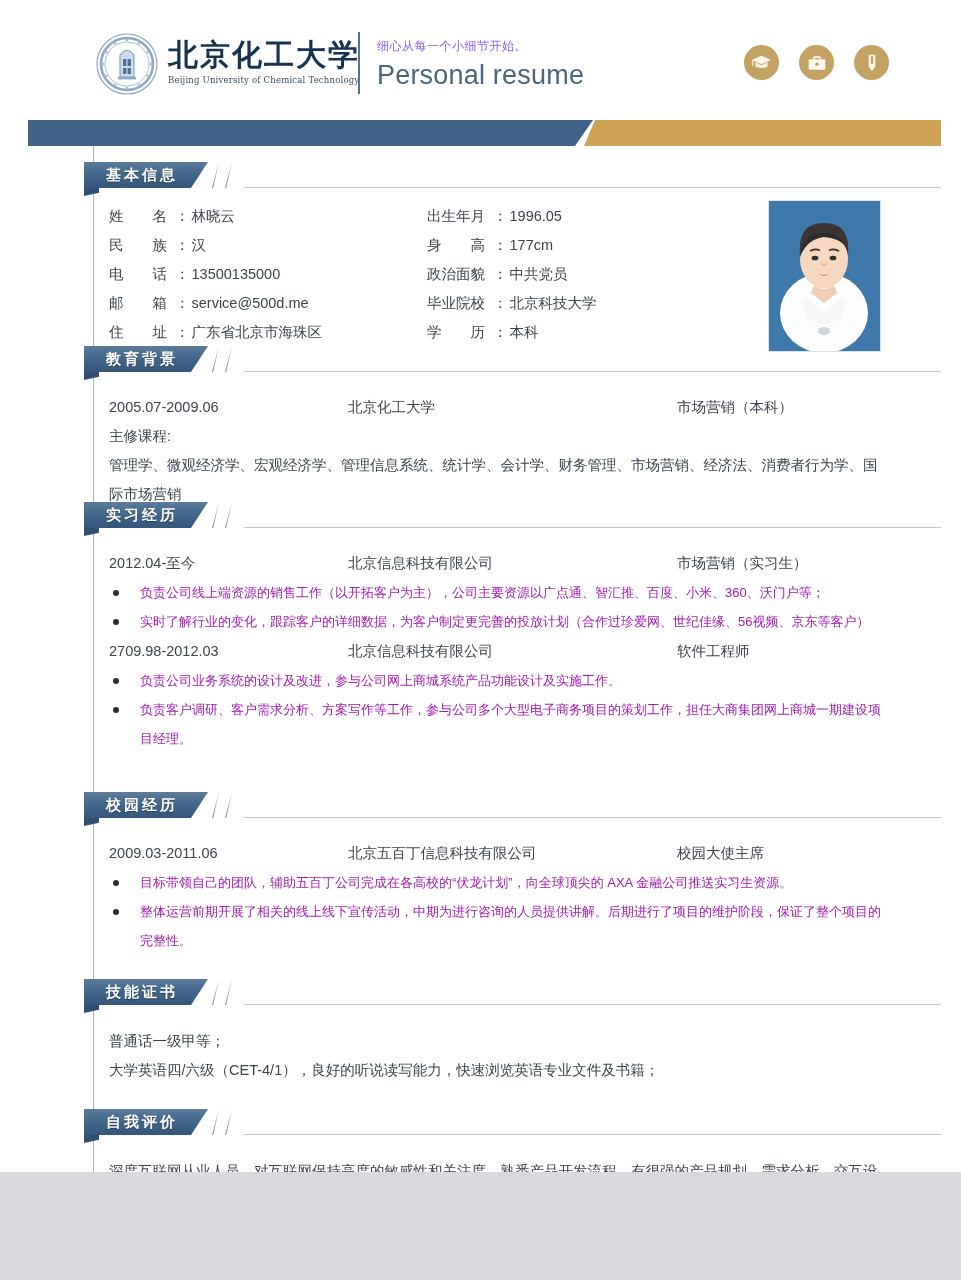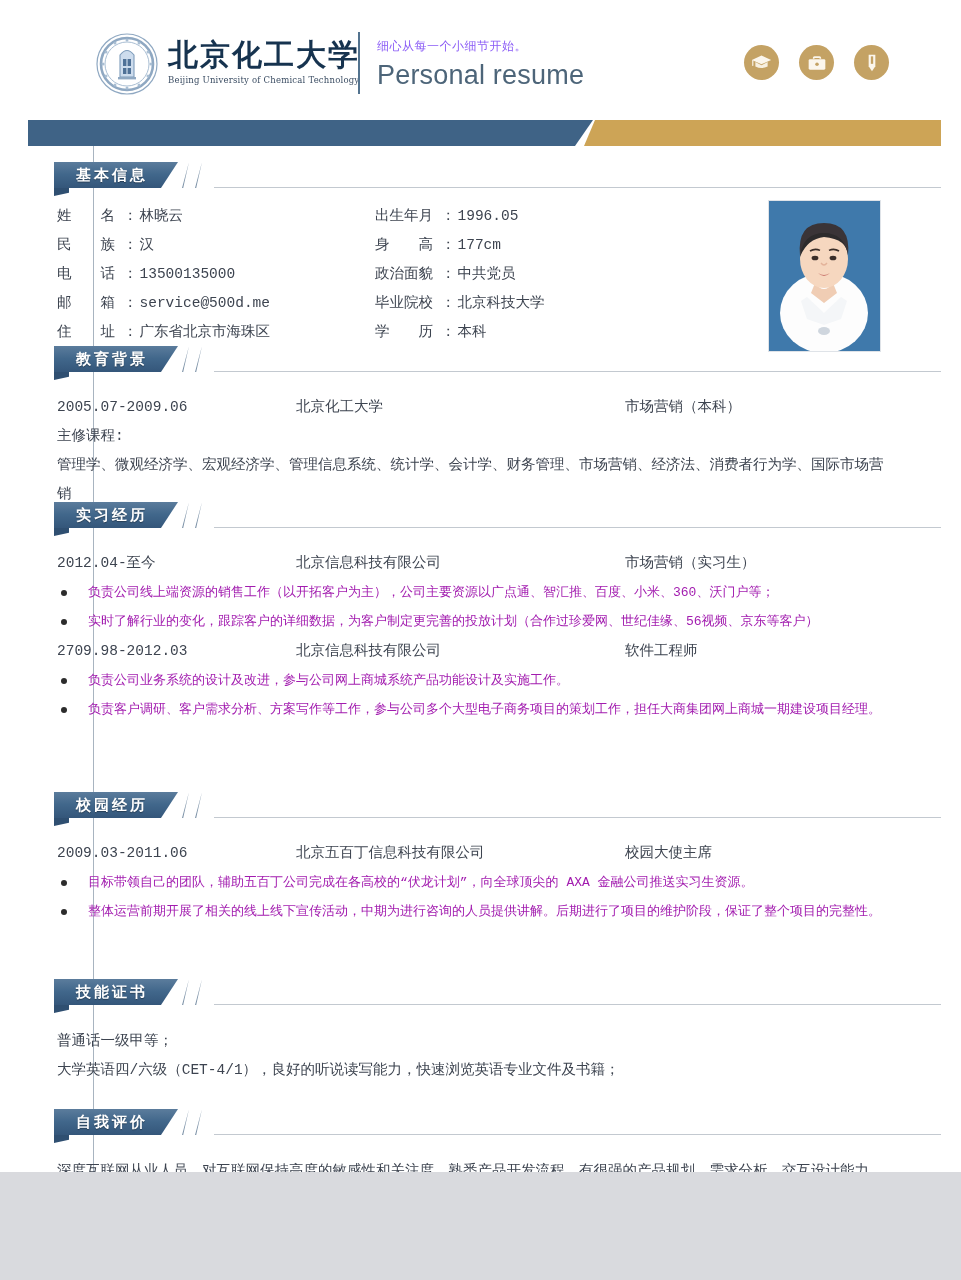--- a/index.html
+++ b/index.html
@@ -80,21 +80,21 @@
     clip-path: polygon(11px 0, 100% 0, 100% 100%, 0 100%);
   }
   
   .spine {
     position: absolute; left: 93px; top: 146px;
     width: 1px; height: 1095px; background: #a8b4c0;
   }
   
   .section { position: absolute; left: 0; width: 961px; }
   .sec-banner {
-    position: relative; height: 30px; margin-left: 54px;
+    position: relative; height: 30px; margin-left: 84px;
   }
   .sec-tab {
     position: absolute; left: 0; top: 0;
     height: 26px; padding: 0 30px 0 22px;
     background: linear-gradient(180deg,#5b7c9c 0%, #41678b 48%, #34567a 100%);
     clip-path: polygon(0 0, 100% 0, calc(100% - 17px) 100%, 0 100%);
     display: flex; align-items: center;
   }
   .sec-title {
     font-size: 15px; font-weight: 700; color: #ffffff;
@@ -109,22 +109,22 @@
   .sec-stripes { position: absolute; top: 0; height: 26px; }
   .stripe {
     position: absolute; top: 0; width: 7px; height: 26px;
     background: #7e93a8;
     clip-path: polygon(100% 0, 100% 0, 17% 100%, 0 100%);
   }
   .sec-rule {
     position: absolute; top: 25px; height: 1px; background: #c3c9d0;
   }
   .sec-body {
-    margin-left: 57px; margin-right: 70px;
-    color: #3d4450; font-size: 14.5px; line-height: 29px; font-family: Liberation Mono, monospace;
+    margin-left: 109px; margin-right: 70px;
+    color: #3d4450; font-size: 14.5px; line-height: 29px;
   }
   
   .info-grid {
     display: flex; padding-top: 10px;
   }
   .info-col { display: flex; flex-direction: column; }
   .info-col.left { width: 318px; }
   .info-col.right { width: 300px; }
   .info-row {
     display: flex; line-height: 29px; font-size: 14.5px; color: #3d4450;

